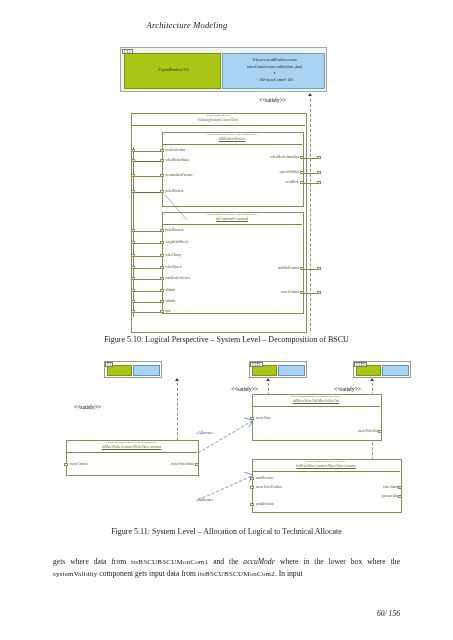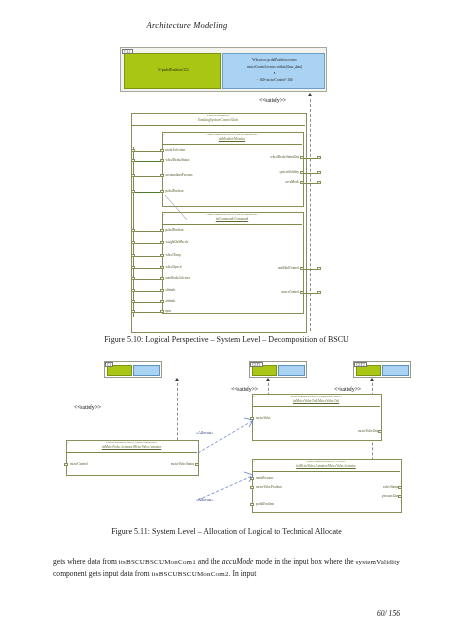--- a/index.html
+++ b/index.html
@@ -251,19 +251,19 @@
         <line x1="2" y1="32" x2="56" y2="8" stroke="#5b79c4" stroke-width="0.8" stroke-dasharray="3,2"></line>
         <polyline points="48,4 57,7 53,14" fill="none" stroke="#5b79c4" stroke-width="0.8"></polyline>
       </svg>
     </div>
     <div class="alloc" style="left:196px;top:497px;">«Allocate»</div>
 
     <div class="caption" style="top:527px;">Figure 5.11: System Level – Allocation of Logical to Technical Allocate</div>
   </div>
 
   <div class="bodytext" style="top:556px;">
-    <span>gets where data from </span><span class="mono">itsBSCUBSCUMonCom1</span><span> and the </span><span class="it">accuMode</span><span> mode in the input box where</span>
+    <span>gets where data from </span><span class="mono">itsBSCUBSCUMonCom1</span><span> and the </span><span class="it">accuMode</span><span> where in the lower box where</span>
     <span>the </span><span class="mono">systemValidity</span><span> component gets input data from </span><span class="mono">itsBSCUBSCUMonCom2</span><span>. In input</span>
   </div>
 
   <div class="pagenum">60/ 156</div>
 
 </div>
 
 </body></html>

